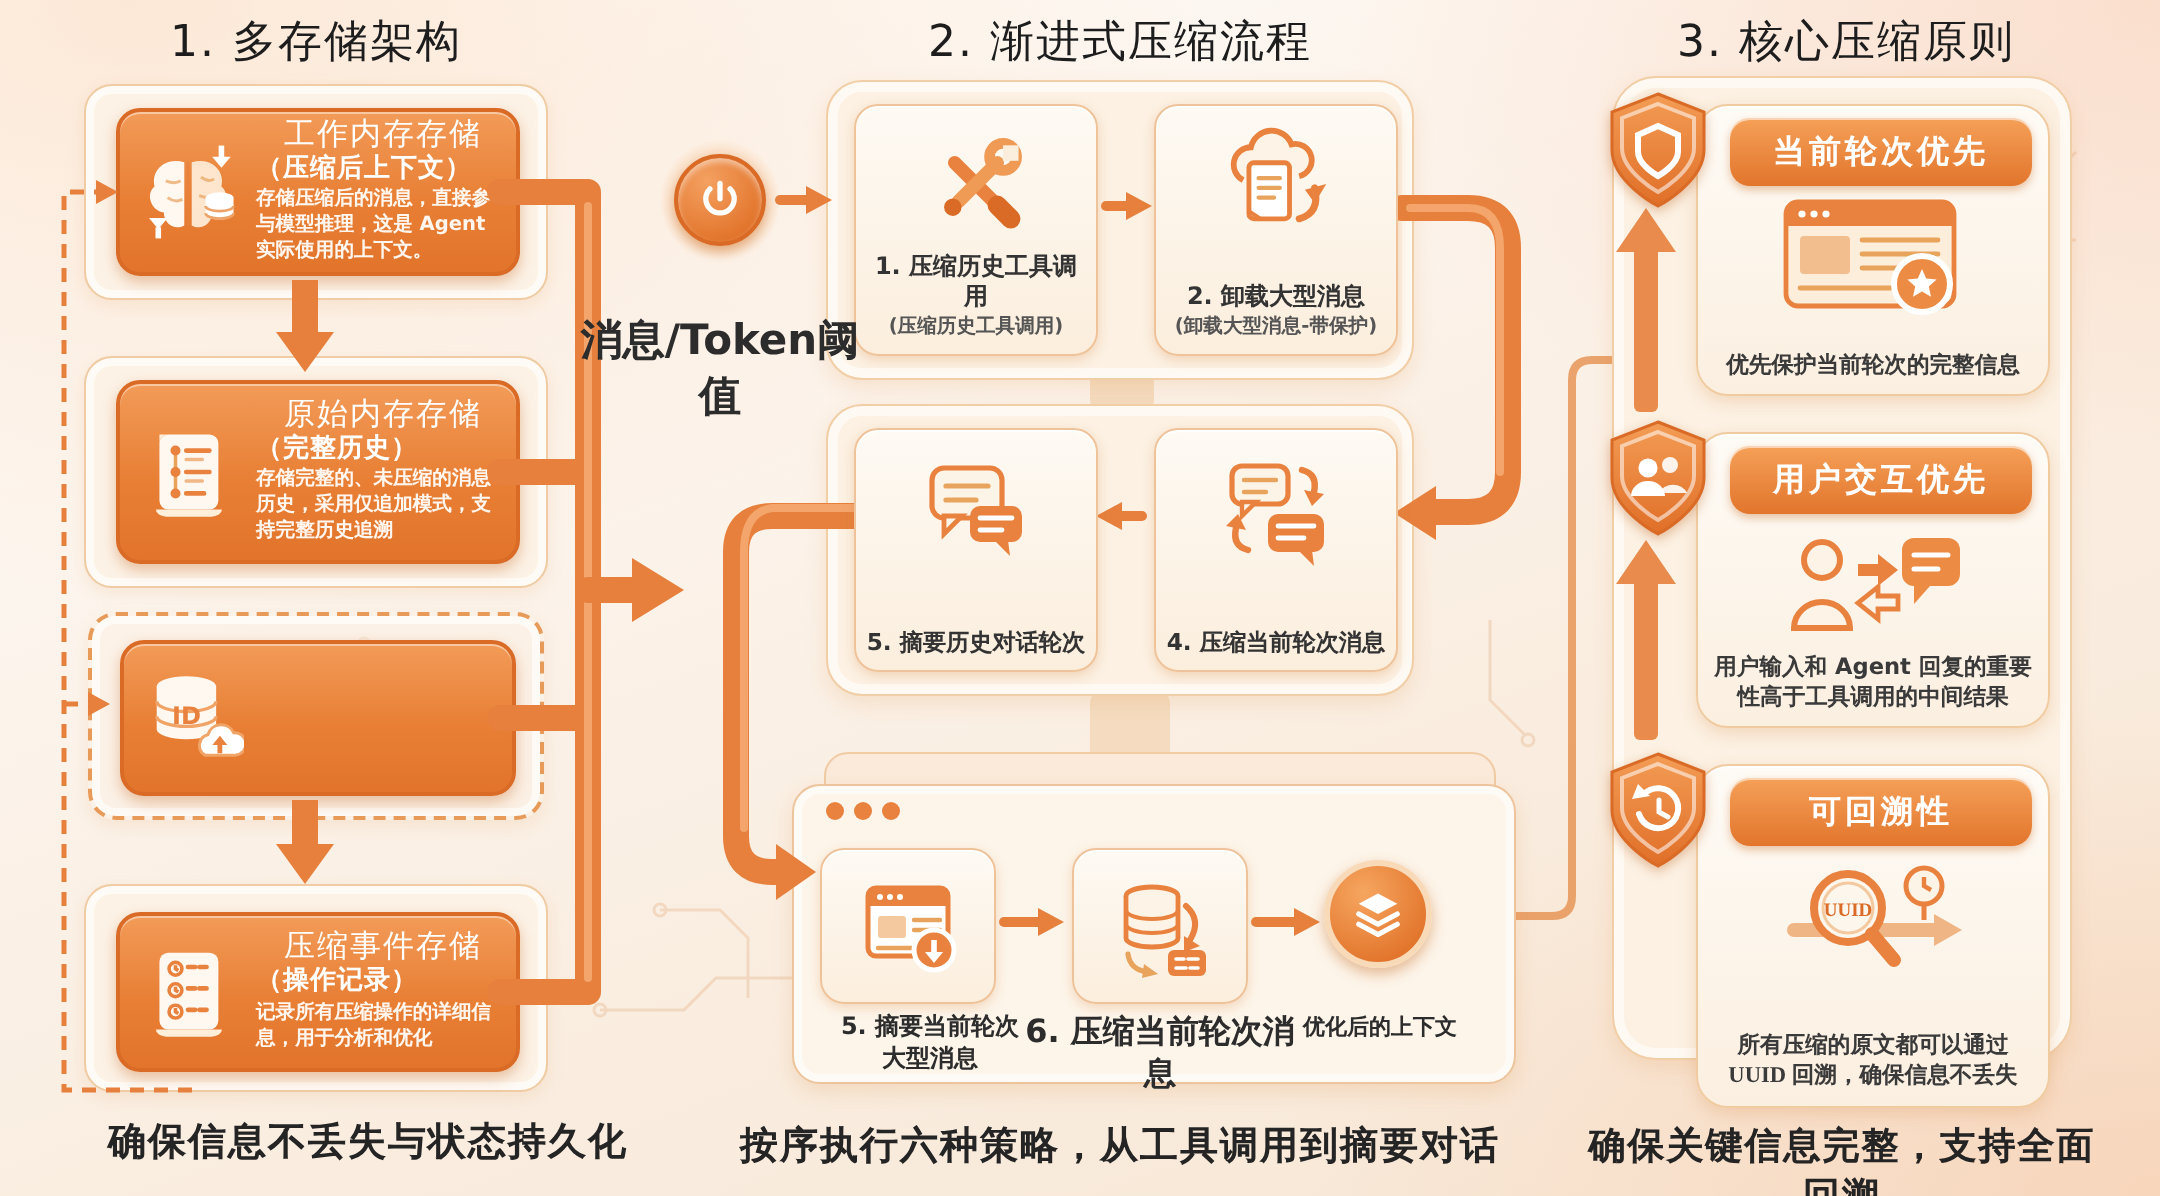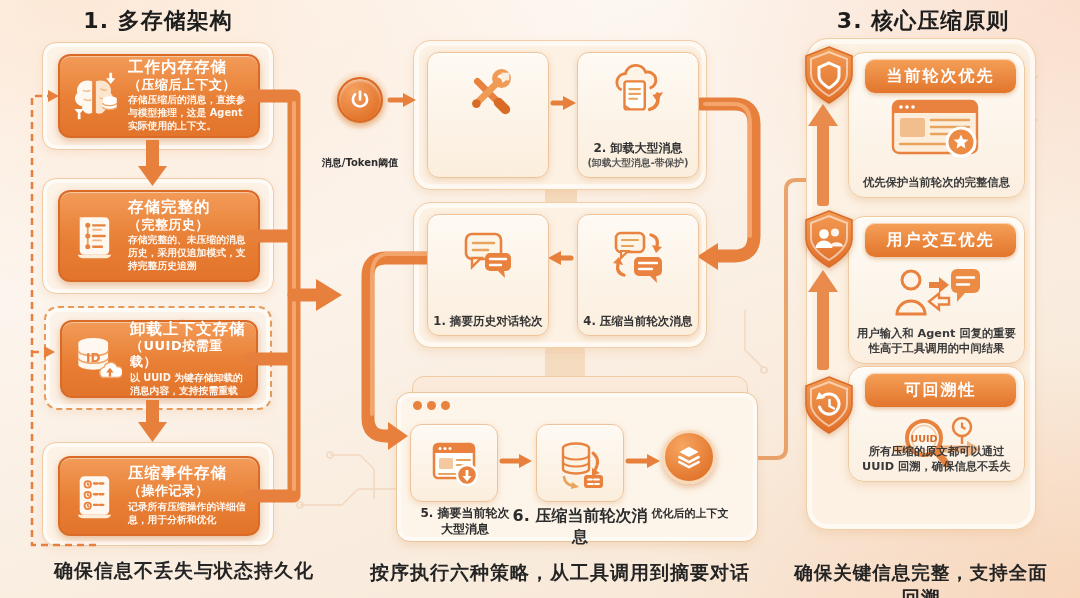--- a/index.html
+++ b/index.html
@@ -6,36 +6,36 @@
   html,body { background:#efe7dd; }
   #stage {
     position:relative; width:1080px; height:598px; overflow:hidden;
     font-family:"DejaVu Sans","Liberation Sans",sans-serif;
     background:
       radial-gradient(900px 500px at 6% 0%, rgba(250,216,186,.55), transparent 60%),
       radial-gradient(800px 450px at 100% 100%, rgba(247,203,172,.6), transparent 55%),
       radial-gradient(700px 420px at 100% 0%, rgba(249,193,163,.4), transparent 60%),
       linear-gradient(160deg,#fffdfb 0%, #fbf1e7 45%, #f7e6d3 100%);
   }
-  .col-title { position:absolute; top:6px; font-size:22px; font-weight:700; color:#1d1d1d; text-align:center; letter-spacing:1px; z-index:6; }
+  .col-title { position:absolute; top:6px; font-size:22px; font-weight:400; color:#1d1d1d; text-align:center; letter-spacing:1px; z-index:6; }
   .caption { position:absolute; top:558px; font-size:19px; font-weight:800; color:#242424; text-align:center; letter-spacing:1px; z-index:6; }
 
   svg.layer { position:absolute; left:0; top:0; width:1080px; height:598px; pointer-events:none; }
   #deco-layer { z-index:0; } #thin-pipe-layer { z-index:1; } #pipe-layer { z-index:4; }
 
   .outer-panel { position:absolute; background:#fcf2e6; border:1.5px solid #f0cba3; border-radius:14px;
     box-shadow: inset 0 0 0 4px rgba(255,255,255,.6), 0 3px 8px rgba(222,152,84,.15); z-index:2; }
   .outer-panel.dashed { background:rgba(252,240,228,.5); border:2px dashed #e89a58; }
 
   .obox { position:absolute; display:flex; align-items:center; gap:7px; padding:7px 9px 7px 7px;
     background:linear-gradient(180deg,#f29b58 0%, #e87f35 55%, #e2742b 100%);
     border:2px solid #d96b26; border-radius:12px; color:#fff; z-index:3;
     box-shadow: 0 3px 7px rgba(203,113,48,.4), inset 0 1px 0 rgba(255,255,255,.45); }
   .obox-icon { flex:none; width:54px; display:flex; align-items:center; justify-content:center; }
-  .obox-title { font-size:15.5px; font-weight:700; letter-spacing:1px; line-height:1.15; }
+  .obox-title { font-size:15.5px; font-weight:400; letter-spacing:1px; line-height:1.15;margin-left:14px; }
   .obox-sub { font-size:13px; font-weight:800; letter-spacing:.5px; line-height:1.2; }
   .obox-desc { font-size:9.8px; font-weight:600; line-height:1.32; margin-top:2px; color:#fff7ef; }
 
   .flow-container { position:absolute; background:#fcf1e3; border:1.5px solid #f1cea6; border-radius:18px; z-index:3;
     box-shadow: inset 0 0 0 5px rgba(255,255,255,.55), 0 4px 10px rgba(220,150,80,.18); }
   .step-card { position:absolute; display:flex; flex-direction:column; align-items:center; justify-content:space-between;
     background:linear-gradient(180deg,#fefaf4,#fbeedd); border:1.8px solid #efc39a; border-radius:12px;
     box-shadow:0 2px 6px rgba(214,138,70,.28), inset 0 1px 0 #fff; padding:10px 4px 7px; z-index:5; }
   .step-label { font-size:12px; font-weight:800; color:#333; text-align:center; line-height:1.25; }
   .step-sublabel { font-size:9.8px; font-weight:700; color:#555; text-align:center; margin-top:1px; }
@@ -144,42 +144,37 @@
         <path d="M12 12 a5 5 0 0 1 5 -5 h-5 z M10 49 h37 a6 4 0 0 1 -6 4 h-25 a6 4 0 0 1 -6 -4 z" fill="#ffeeda"></path>
         <line x1="21" y1="16" x2="21" y2="40" stroke="#e8a35c" stroke-width="2"></line>
         <circle cx="21" cy="16" r="2.8" fill="#e8823e"></circle>
           <circle cx="21" cy="28" r="2.8" fill="#e8823e"></circle>
           <circle cx="21" cy="40" r="2.8" fill="#e8823e"></circle>
         <path d="M27 16 h13 M27 28 h13 M27 40 h10" stroke="#e8823e" stroke-width="2.6" stroke-linecap="round"></path>
         <path d="M27 21 h9 M27 33 h9" stroke="#f0b887" stroke-width="2" stroke-linecap="round"></path>
       </svg>
     </div>
     <div class="obox-text">
-      <div class="obox-title">存储完整的</div>
+      <div class="obox-title">原始内存存储</div>
       <div class="obox-sub">（完整历史）</div>
       <div class="obox-desc">存储完整的、未压缩的消息历史，采用仅追加模式，支持完整历史追溯</div>
     </div>
   </div>
 
   <div class="obox" style="left:60px; top:320px; width:198px; height:78px;">
     <div class="obox-icon">
       <svg width="52" height="52" viewBox="0 0 56 56">
         <ellipse cx="25" cy="11" rx="16" ry="5.5" fill="#fff8f0"></ellipse>
         <path d="M9 11 v23 a16 5.5 0 0 0 32 0 v-23" fill="#fff8f0"></path>
         <path d="M9 19 a16 5.5 0 0 0 32 0 M9 27 a16 5.5 0 0 0 32 0" stroke="#f0a468" stroke-width="1.8" fill="none"></path>
         <text x="25" y="31" font-size="13" font-weight="800" fill="#e8823e" text-anchor="middle">ID</text>
         <path d="M35 48 a6 6 0 0 1 1.5 -11 7.5 7.5 0 0 1 14 -1 5 5 0 0 1 1 12 z" fill="#fff" stroke="#f0a468" stroke-width="1.6"></path>
         <line x1="43" y1="47" x2="43" y2="41" stroke="#e8823e" stroke-width="2.6"></line>
         <polygon points="39,42.5 47,42.5 43,37.5" fill="#e8823e"></polygon>
       </svg>
-    </div>
-    <div class="obox-text">
-      <div class="obox-title">卸载上下文存储</div>
-      <div class="obox-sub">（UUID按需重载）</div>
-      <div class="obox-desc">以 UUID 为键存储卸载的消息内容，支持按需重载</div>
     </div>
   </div>
 
   <div class="obox" style="left:58px; top:456px; width:202px; height:80px;">
     <div class="obox-icon">
       <svg width="50" height="52" viewBox="0 0 56 56">
         <rect x="12" y="6" width="33" height="43" rx="5" fill="#fff8f0"></rect>
         <path d="M10 49 h37 a6 4 0 0 1 -6 4 h-25 a6 4 0 0 1 -6 -4 z" fill="#ffeeda"></path>
         <g stroke="#e8823e" stroke-width="2" fill="none">
           <circle cx="21" cy="15" r="3.6"></circle>
@@ -194,44 +189,49 @@
     </div>
     <div class="obox-text">
       <div class="obox-title">压缩事件存储</div>
       <div class="obox-sub">（操作记录）</div>
       <div class="obox-desc">记录所有压缩操作的详细信息，用于分析和优化</div>
     </div>
   </div>
 
   <div class="caption" style="left:26px; width:316px;">确保信息不丢失与状态持久化</div>
 
+  <div class="col-title" style="left:398px; width:324px;">2. 渐进式压缩流程</div>
 
   <div class="power-halo"></div>
   <div class="power-btn">
     <svg width="26" height="26" viewBox="0 0 44 44">
       <path d="M22 8 v13" stroke="#fff" stroke-width="4.5" stroke-linecap="round"></path>
       <path d="M13.5 12.5 a12 12 0 1 0 17 0" stroke="#fff" stroke-width="4.5" fill="none" stroke-linecap="round"></path>
     </svg>
   </div>
-  <div class="free-label" style="left:285px; top:156px; width:150px; font-size:10px;">消息/Token阈值</div>
+  <div class="free-label" style="left:285px; top:156px; width:150px; font-size:21px;">消息/Token阈值</div>
 
   <div class="flow-container" style="left:413px; top:40px; width:294px; height:150px;"></div>
   <div class="flow-container" style="left:413px; top:202px; width:294px; height:146px;"></div>
 
   <div class="step-card" style="left:427px; top:52px; width:122px; height:126px;">
     <span>
       <svg width="58" height="58" viewBox="0 0 60 60">
         <line x1="19" y1="19" x2="41" y2="41" stroke="#e8823e" stroke-width="7" stroke-linecap="round"></line>
         <line x1="41" y1="41" x2="48" y2="48" stroke="#d96b26" stroke-width="10" stroke-linecap="round"></line>
         <line x1="41" y1="19" x2="21" y2="39" stroke="#ef9a55" stroke-width="7" stroke-linecap="round"></line>
         <circle cx="44" cy="16" r="7" stroke="#ef9a55" stroke-width="5.5" fill="none"></circle>
         <rect x="44" y="10" width="8" height="8" fill="#fbeedd"></rect>
         <circle cx="18" cy="42" r="4.5" fill="#d96b26"></circle>
       </svg>
     </span>
+    <div>
+      <div class="step-label">1. 压缩历史工具调用</div>
+      <div class="step-sublabel">(压缩历史工具调用)</div>
+    </div>
   </div>
 
   <div class="step-card" style="left:577px; top:52px; width:122px; height:126px;">
     <span>
       <svg width="58" height="58" viewBox="0 0 60 60">
         <path d="M13 28 a9 9 0 0 1 4 -17 11 11 0 0 1 21 -1.5 8 8 0 0 1 4 16.5" stroke="#e8823e" stroke-width="3" fill="#fdf3e6"></path>
         <rect x="16" y="19" width="21" height="29" rx="2.5" fill="#fff" stroke="#e8823e" stroke-width="2.5"></rect>
         <path d="M16 44 l6 4" stroke="#e8823e" stroke-width="2" fill="none"></path>
         <path d="M21 27 h11 M21 32 h11 M21 37 h8" stroke="#e8a35c" stroke-width="2.2" stroke-linecap="round"></path>
         <path d="M42 48 q11 -3 8 -16" stroke="#e8823e" stroke-width="3.6" fill="none" stroke-linecap="round"></path>
@@ -248,21 +248,21 @@
     <span>
       <svg width="60" height="60" viewBox="0 0 60 60">
         <rect x="8" y="9" width="35" height="25" rx="6" fill="#fdf4e8" stroke="#e8823e" stroke-width="2.6"></rect>
         <polygon points="14,33 23,33 14,42" fill="#fdf4e8" stroke="#e8823e" stroke-width="2.4"></polygon>
         <path d="M15 18 h21 M15 25 h15" stroke="#e8a35c" stroke-width="2.6" stroke-linecap="round"></path>
         <rect x="27" y="28" width="26" height="18" rx="5" fill="#e8823e"></rect>
         <polygon points="46,45 39,45 47,53" fill="#e8823e"></polygon>
         <path d="M32 34 h16 M32 40 h11" stroke="#fff" stroke-width="2.4" stroke-linecap="round"></path>
       </svg>
     </span>
-    <div class="step-label" style="font-size:11.6px;">1. 摘要历史对话轮次</div>
+    <div class="step-label" style="font-size:11.6px;">5. 摘要历史对话轮次</div>
   </div>
 
   <div class="step-card" style="left:577px; top:214px; width:122px; height:122px;">
     <span>
       <svg width="60" height="60" viewBox="0 0 60 60">
         <rect x="8" y="8" width="28" height="19" rx="5" fill="#fdf4e8" stroke="#e8823e" stroke-width="2.6"></rect>
         <polygon points="13,26 20,26 13,33" fill="#fdf4e8" stroke="#e8823e" stroke-width="2.2"></polygon>
         <path d="M14 15 h16 M14 21 h11" stroke="#e8a35c" stroke-width="2.2" stroke-linecap="round"></path>
         <path d="M43 10 q8 2 6 11" stroke="#e8823e" stroke-width="3.2" fill="none" stroke-linecap="round"></path>
         <polygon points="44,20 54,22 48,28" fill="#e8823e"></polygon>
@@ -363,21 +363,21 @@
         <polygon points="38,19 48,19 48,14 58,22 48,30 48,25 38,25" fill="#e8823e"></polygon>
         <polygon points="58,35 48,35 48,30.5 38,38.5 48,46.5 48,41.5 58,41.5" fill="none" stroke="#e8823e" stroke-width="2.4"></polygon>
         <rect x="60" y="6" width="29" height="24" rx="6" fill="#ec8c44"></rect>
         <polygon points="66,30 74,30 66,39" fill="#ec8c44"></polygon>
         <path d="M66 14.5 h17 M66 21.5 h12" stroke="#fff" stroke-width="2.5" stroke-linecap="round"></path>
       </svg>
     </div>
     <div class="p-desc">用户输入和 Agent 回复的重要性高于工具调用的中间结果</div>
   </div>
 
-  <div class="p-card" style="top:366px; height:116px;">
+  <div class="p-card" style="top:382px; height:172px;font-family:Liberation Serif, serif;">
     <div class="p-header">可回溯性</div>
     <div class="p-illus">
       <svg width="92" height="62" viewBox="0 0 92 62">
         <line x1="6" y1="36" x2="78" y2="36" stroke="#f0b585" stroke-width="7" stroke-linecap="round"></line>
         <polygon points="76,28 76,44 90,36" fill="#f0b585"></polygon>
         <circle cx="71" cy="14" r="9" fill="#fdf4e8" stroke="#e8823e" stroke-width="2.5"></circle>
         <path d="M71 9.5 v4.5 l3.5 2" stroke="#e8823e" stroke-width="2.2" fill="none"></path>
         <line x1="71" y1="23" x2="71" y2="31" stroke="#e8823e" stroke-width="2.5"></line>
         <circle cx="33" cy="25" r="17" fill="#fdf6ec" stroke="#e8823e" stroke-width="4"></circle>
         <circle cx="33" cy="25" r="12.5" fill="none" stroke="#f5c9a0" stroke-width="1.5"></circle>

